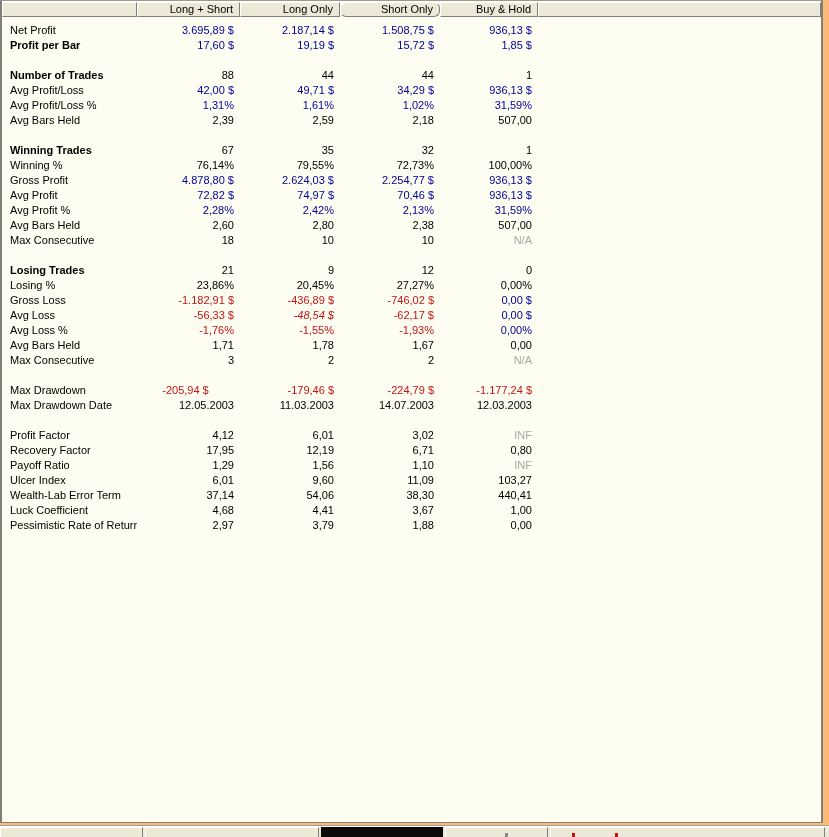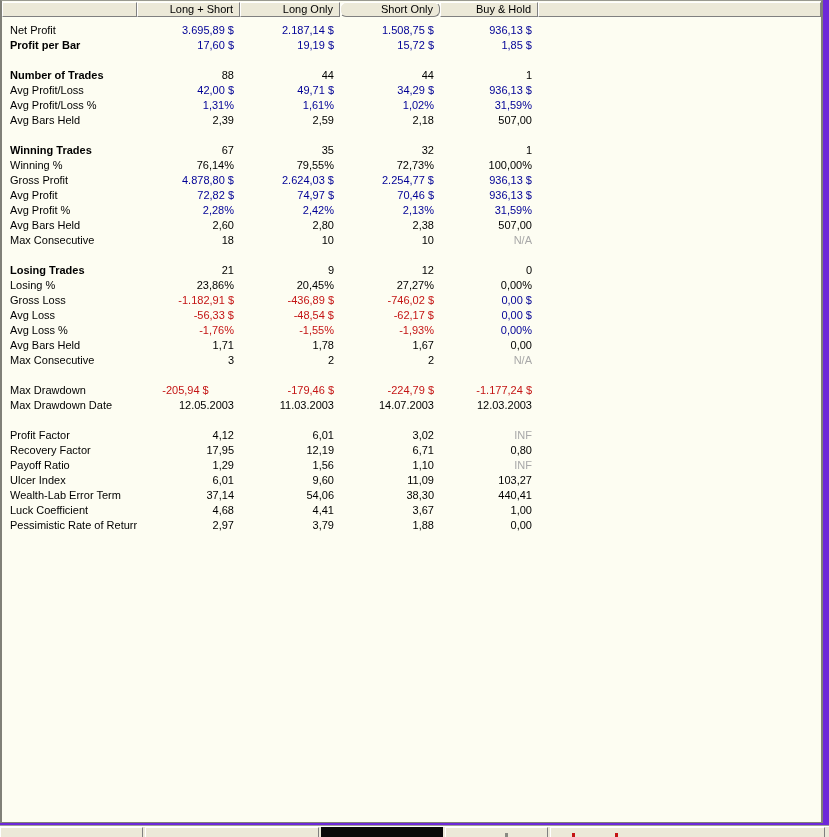--- a/index.html
+++ b/index.html
@@ -1,19 +1,19 @@
 <!DOCTYPE html>
 <html><head>
 <meta charset="utf-8">
 <style>
   html,body{margin:0;padding:0;}
   .screen{
     position:relative;
     width:829px;height:837px;
-    background:#6d28d9;
+    background:#fdba74;
     font-family:"Liberation Sans", sans-serif;
     font-size:11px;
     overflow:hidden;
   }
   .panel{
     position:absolute;left:0;top:0;
     width:823px;height:823px;
     box-sizing:border-box;
     background:#fdfdf2;
     border-left:2px solid #808078;
@@ -238,21 +238,21 @@
           <div class="cell label c0">Gross Loss</div>
           <div class="cell value c1" style="color: rgb(196, 20, 20);">-1.182,91 $</div>
           <div class="cell value c2" style="color: rgb(196, 20, 20);">-436,89 $</div>
           <div class="cell value c3" style="color: rgb(196, 20, 20);">-746,02 $</div>
           <div class="cell value c4" style="color: rgb(0, 0, 150);">0,00 $</div>
           <div class="cell filler"></div>
         </div>
         <div class="row">
           <div class="cell label c0">Avg Loss</div>
           <div class="cell value c1" style="color: rgb(196, 20, 20);">-56,33 $</div>
-          <div class="cell value c2" style="color: rgb(196, 20, 20);">-48,54 $</div>
+          <div class="cell value c2" style="color: rgb(196, 20, 20); font-style: italic;">-48,54 $</div>
           <div class="cell value c3" style="color: rgb(196, 20, 20);">-62,17 $</div>
           <div class="cell value c4" style="color: rgb(0, 0, 150);">0,00 $</div>
           <div class="cell filler"></div>
         </div>
         <div class="row">
           <div class="cell label c0">Avg Loss %</div>
           <div class="cell value c1" style="color: rgb(196, 20, 20);">-1,76%</div>
           <div class="cell value c2" style="color: rgb(196, 20, 20);">-1,55%</div>
           <div class="cell value c3" style="color: rgb(196, 20, 20);">-1,93%</div>
           <div class="cell value c4" style="color: rgb(0, 0, 150);">0,00%</div>

